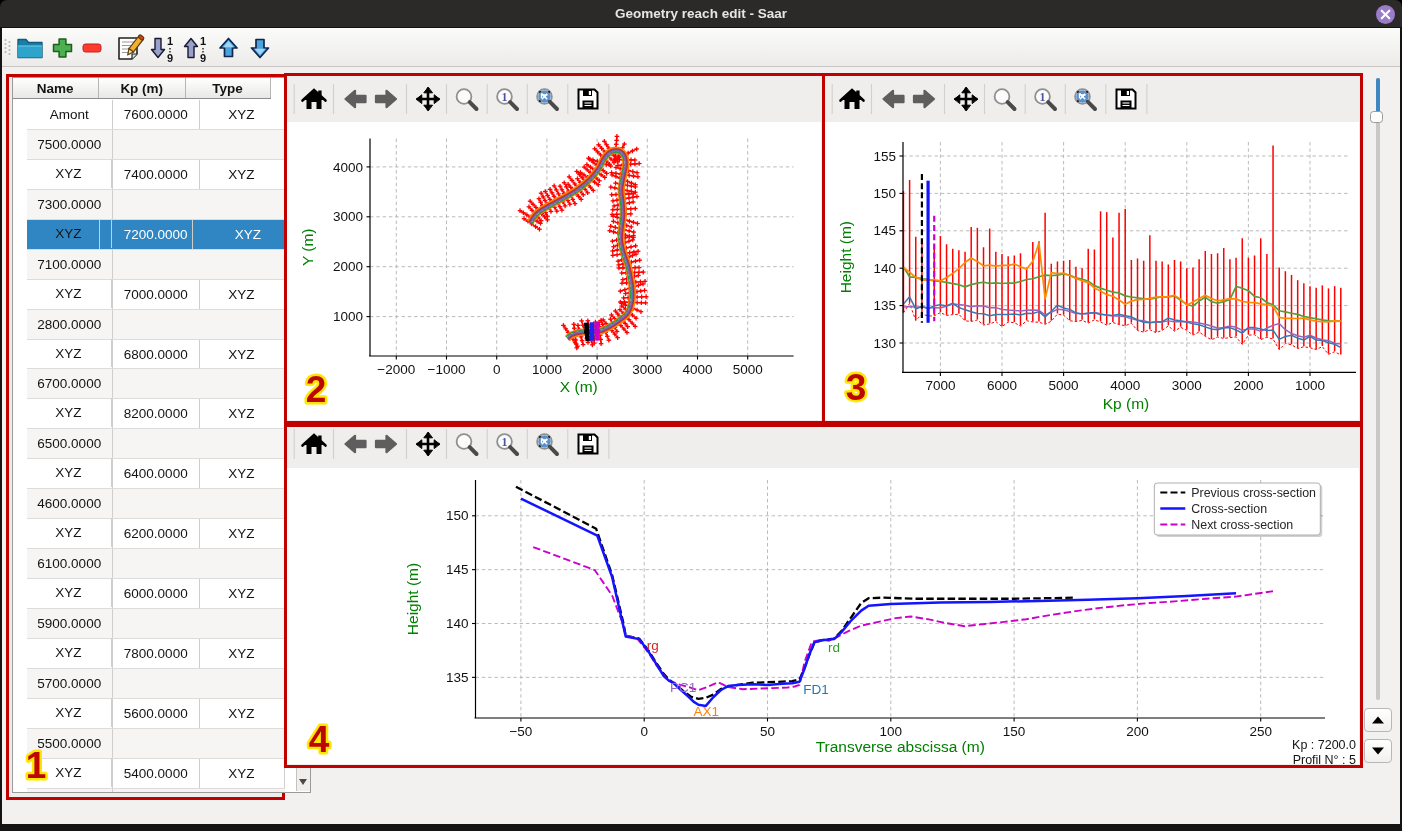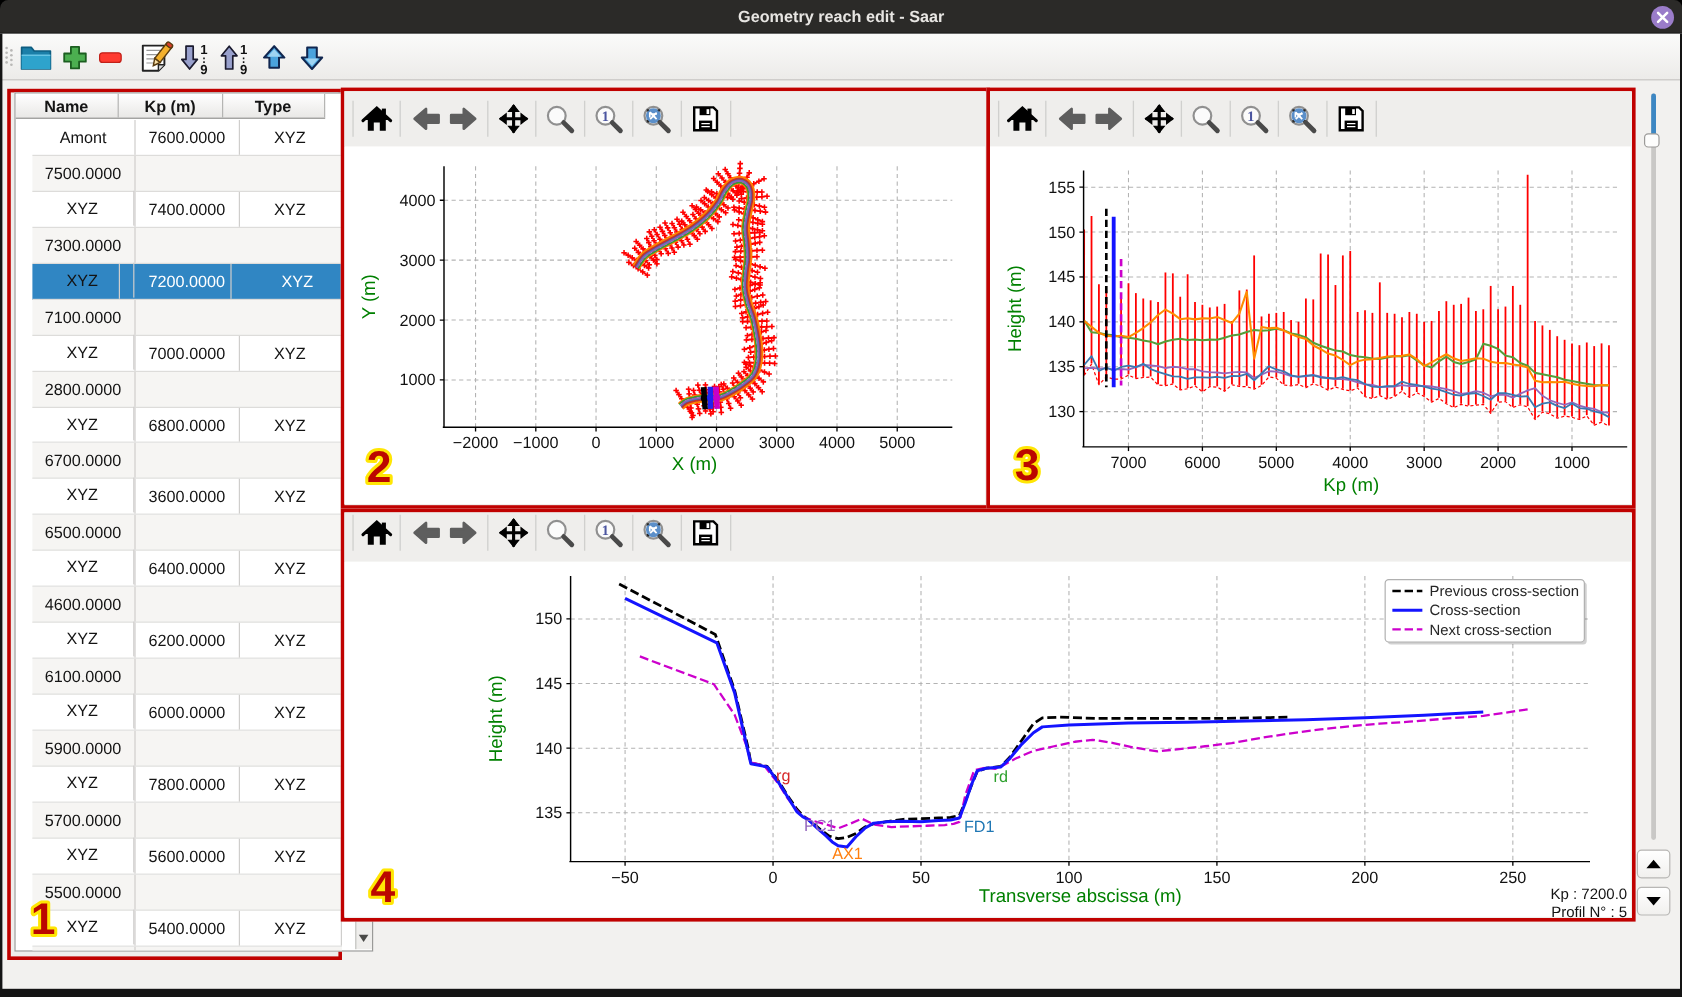--- a/index.html
+++ b/index.html
@@ -183,21 +183,21 @@
             <div class="c2">6800.0000</div>
             <div class="c3">XYZ</div>
           </div>
           <div class="tr odd">
             <div class="c1"></div>
             <div class="c2">6700.0000</div>
             <div class="c3">XYZ</div>
           </div>
           <div class="tr ">
             <div class="c1"></div>
-            <div class="c2">3600.0000</div>
+            <div class="c2">8200.0000</div>
             <div class="c3">XYZ</div>
           </div>
           <div class="tr odd">
             <div class="c1"></div>
             <div class="c2">6500.0000</div>
             <div class="c3">XYZ</div>
           </div>
           <div class="tr ">
             <div class="c1"></div>
             <div class="c2">6400.0000</div>

